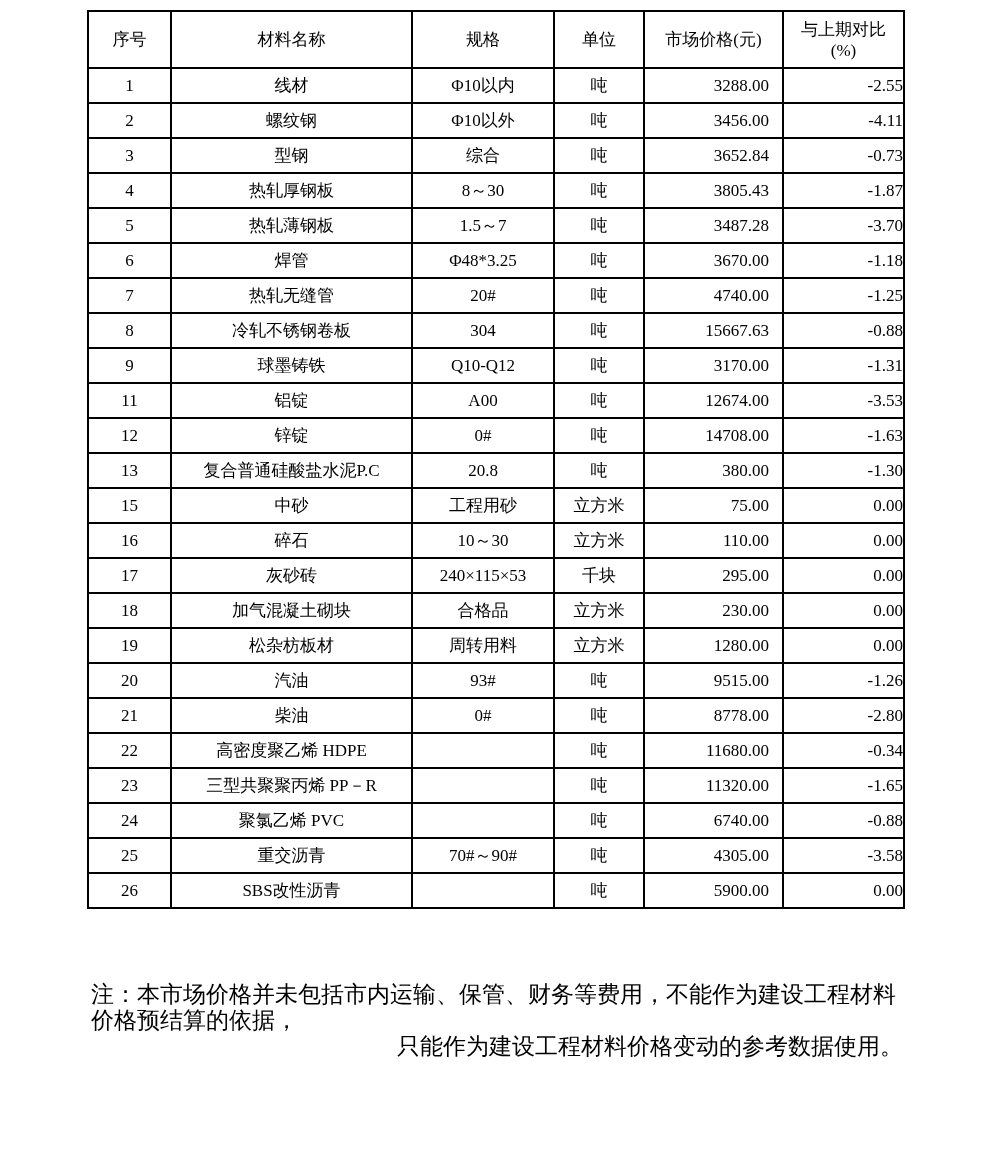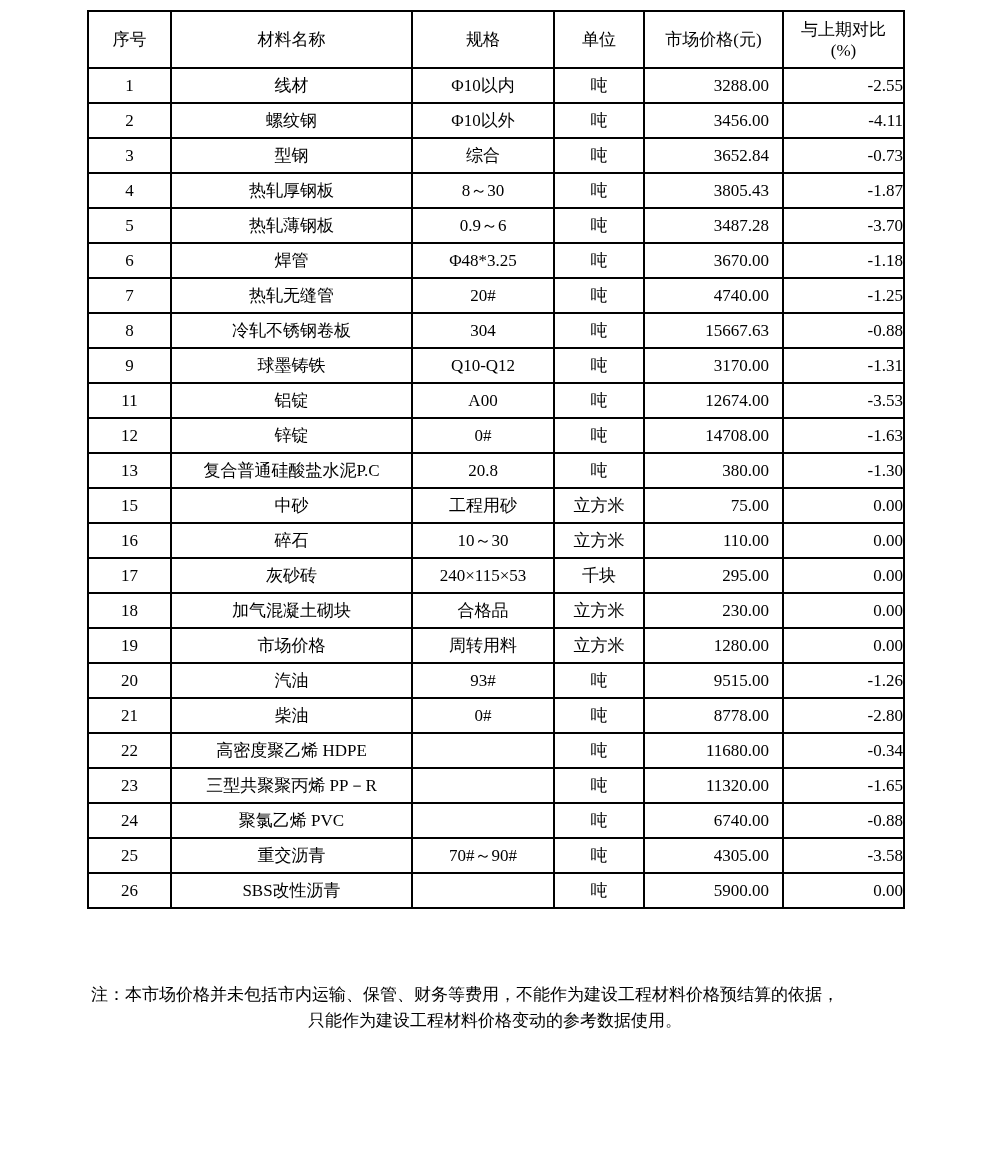--- a/index.html
+++ b/index.html
@@ -42,25 +42,25 @@
   .price-table td { vertical-align: middle; }
   td.c0, td.c1, td.c2, td.c3 { text-align: center; }
   td.c4 { text-align: right; padding-right: 13px; }
   td.c5 { text-align: right; }
   .hdr-line { display: block; }
   .note {
     position: absolute;
     left: 87px;
     top: 982px;
     width: 816px;
-    font-size: 17px;
+    font-size: 23px;
     line-height: 26px;
   }
   .note-line1 { text-align: left; padding-left: 4px; }
-  .note-line2 { text-align: center; }
+  .note-line2 { text-align: right; }
 </style>
 </head>
 <body>
 
 <div class="page">
 
   <table class="price-table">
     <colgroup>
       <col style="width:83px">
       <col style="width:241px">
@@ -111,21 +111,21 @@
           <td class="c0">4</td>
           <td class="c1">热轧厚钢板</td>
           <td class="c2">8～30</td>
           <td class="c3">吨</td>
           <td class="c4">3805.43</td>
           <td class="c5">-1.87</td>
         </tr>
         <tr>
           <td class="c0">5</td>
           <td class="c1">热轧薄钢板</td>
-          <td class="c2">0.9～6</td>
+          <td class="c2">1.5～7</td>
           <td class="c3">吨</td>
           <td class="c4">3487.28</td>
           <td class="c5">-3.70</td>
         </tr>
         <tr>
           <td class="c0">6</td>
           <td class="c1">焊管</td>
           <td class="c2">Φ48*3.25</td>
           <td class="c3">吨</td>
           <td class="c4">3670.00</td>
@@ -206,21 +206,21 @@
         <tr>
           <td class="c0">18</td>
           <td class="c1">加气混凝土砌块</td>
           <td class="c2">合格品</td>
           <td class="c3">立方米</td>
           <td class="c4">230.00</td>
           <td class="c5">0.00</td>
         </tr>
         <tr>
           <td class="c0">19</td>
-          <td class="c1">市场价格</td>
+          <td class="c1">松杂枋板材</td>
           <td class="c2">周转用料</td>
           <td class="c3">立方米</td>
           <td class="c4">1280.00</td>
           <td class="c5">0.00</td>
         </tr>
         <tr>
           <td class="c0">20</td>
           <td class="c1">汽油</td>
           <td class="c2">93#</td>
           <td class="c3">吨</td>

